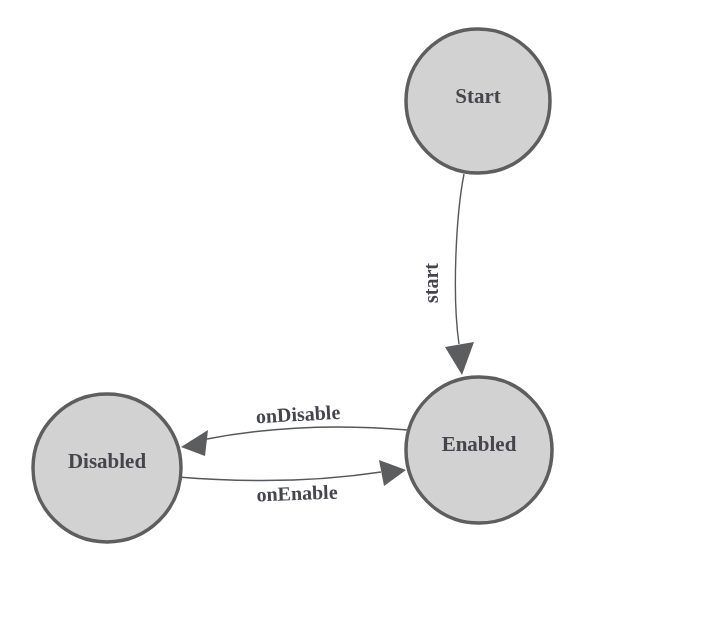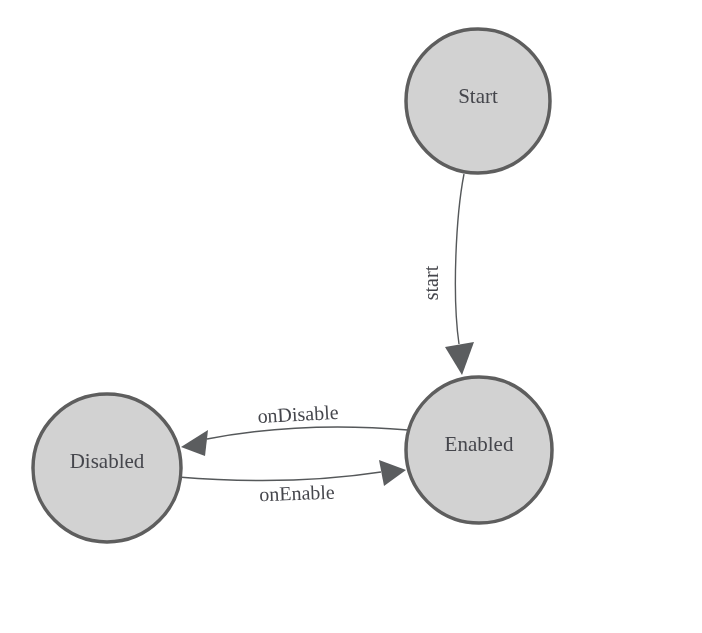--- a/index.html
+++ b/index.html
@@ -7,20 +7,21 @@
     padding: 0;
     background: #ffffff;
   }
   .canvas {
     position: relative;
     width: 702px;
     height: 633px;
     background: #ffffff;
     overflow: hidden;
     font-family: "Liberation Serif", "DejaVu Serif", serif;
+    font-weight: bold;
   }
   svg.diagram {
     position: absolute;
     left: 0;
     top: 0;
     display: block;
   }
   .node-circle {
     stroke: #5e5e5e;
     stroke-width: 3.5;

